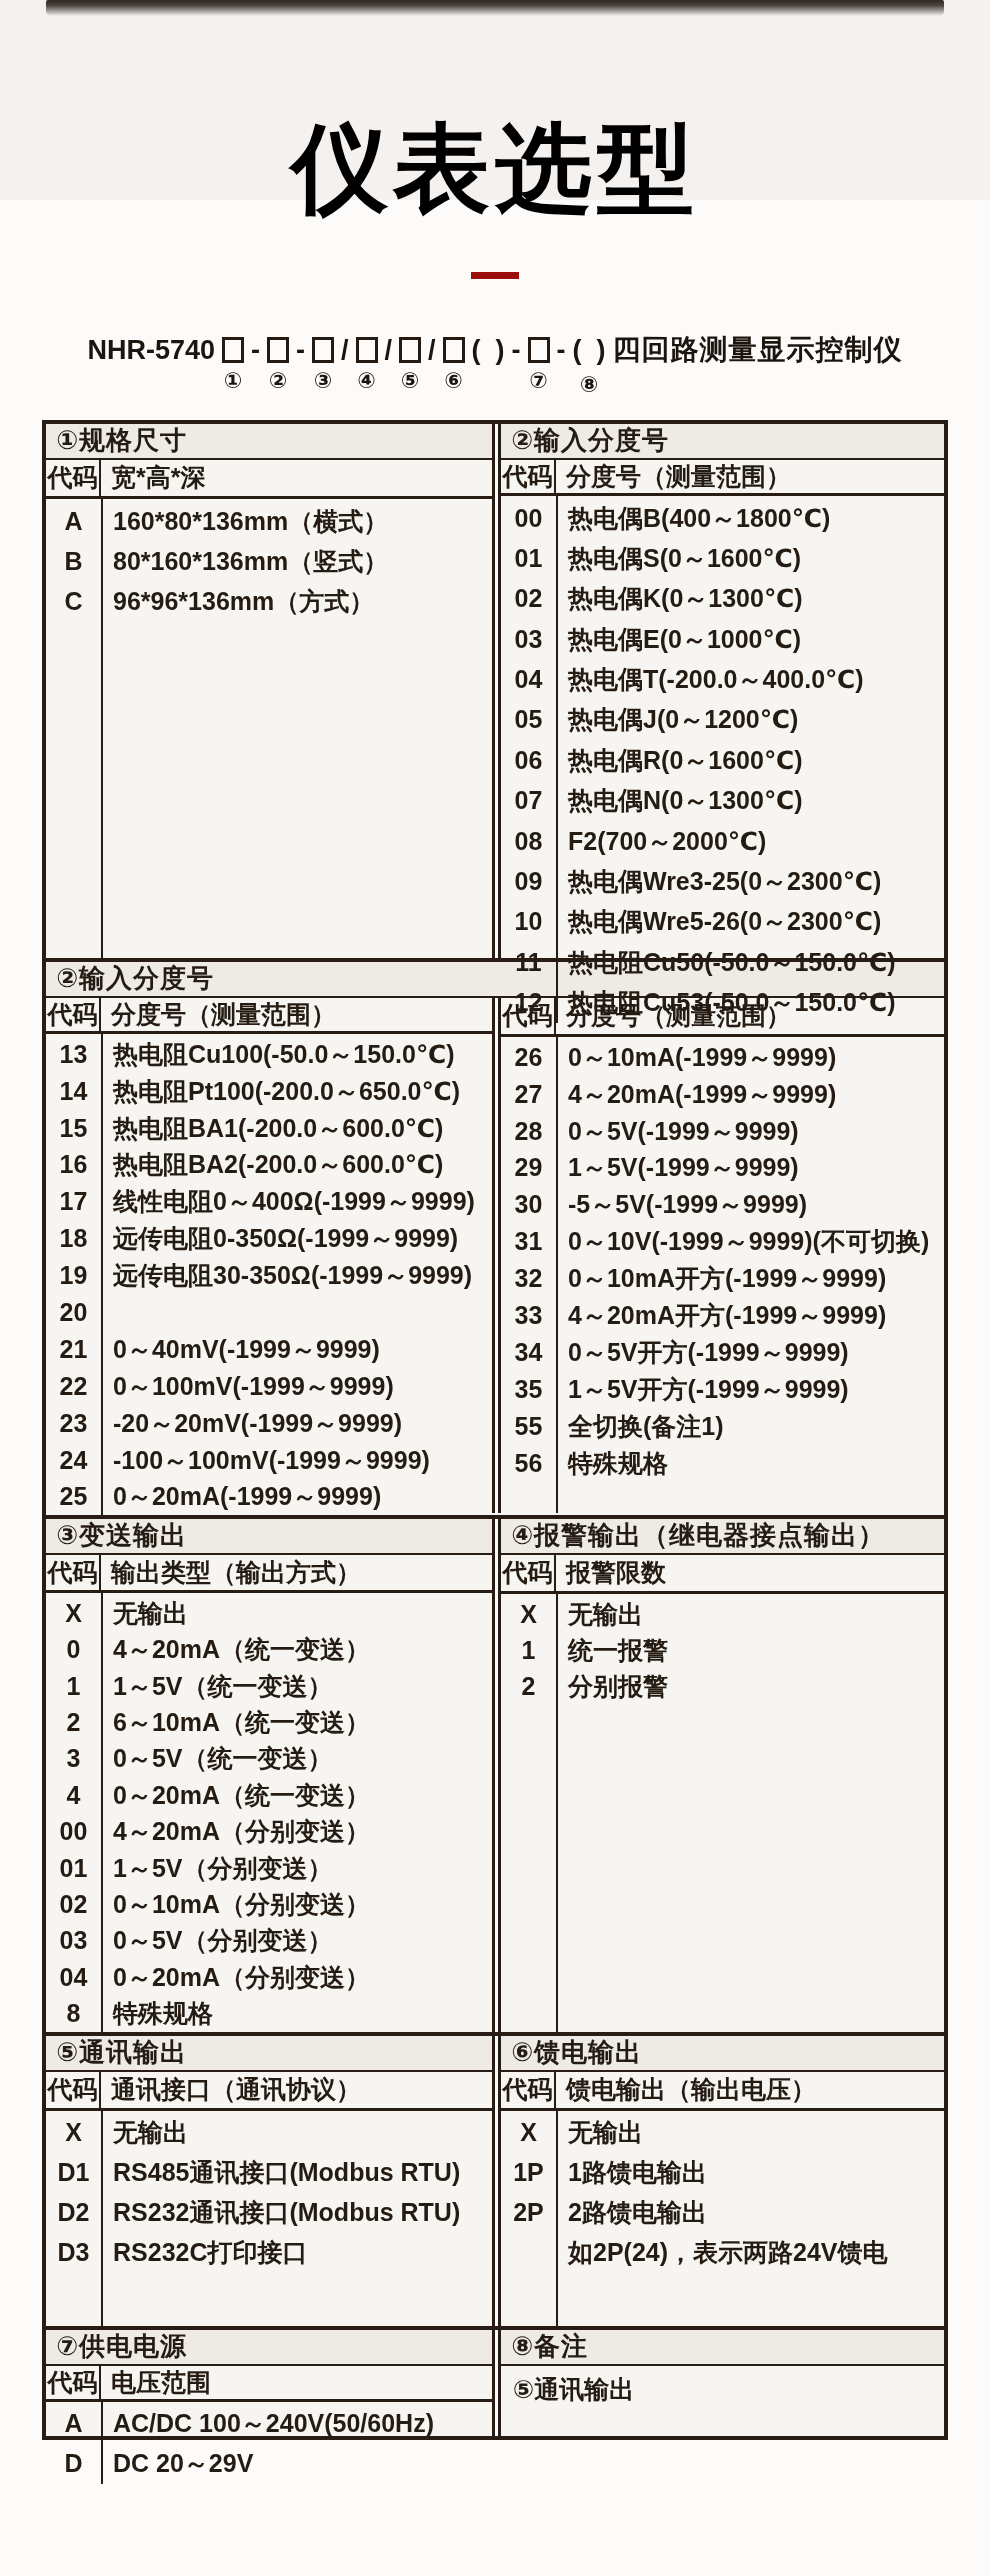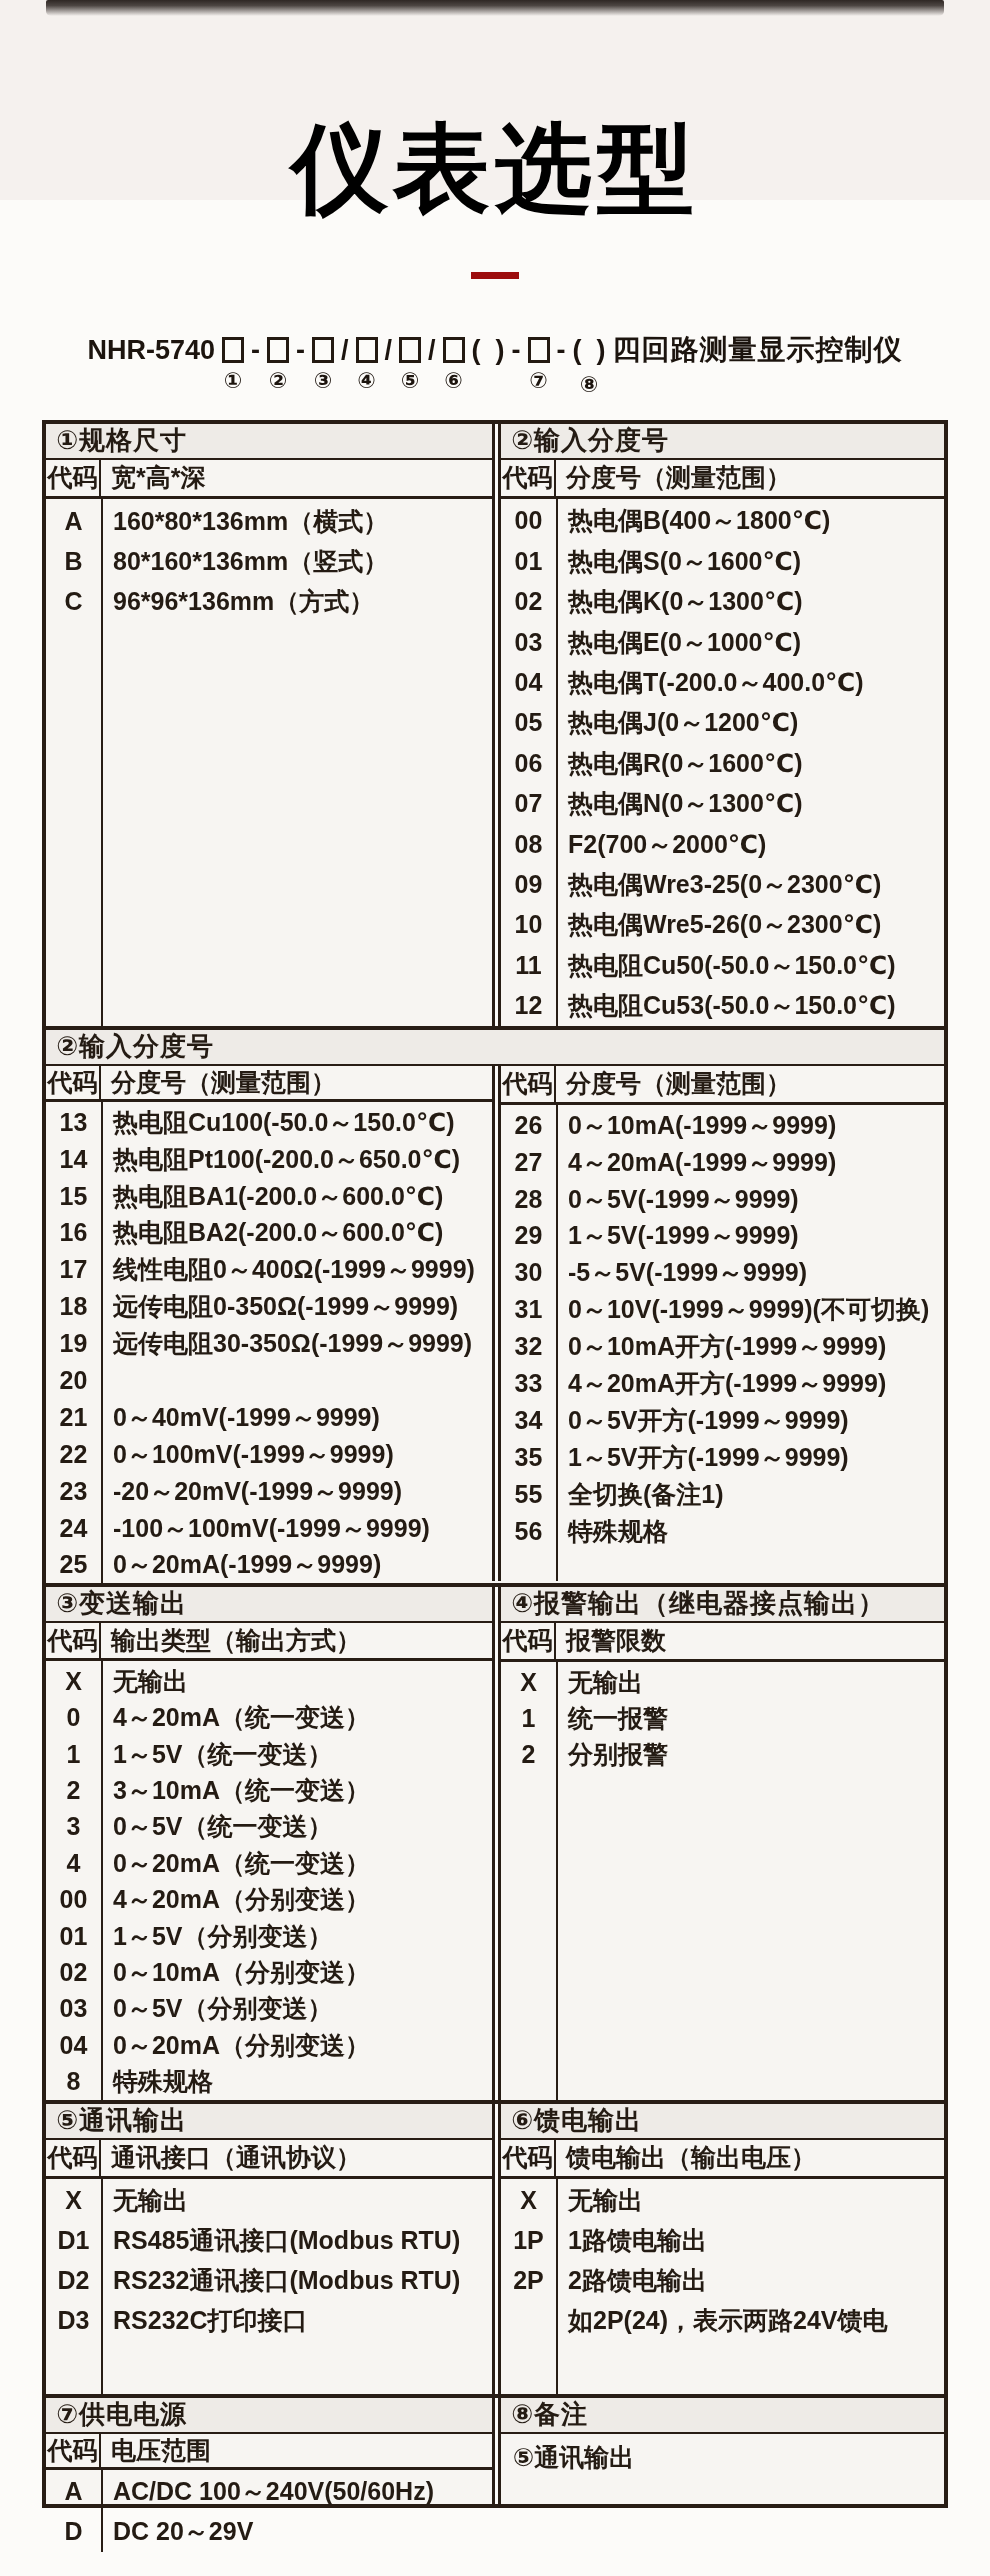--- a/index.html
+++ b/index.html
@@ -43,21 +43,21 @@
   
   .seltable{margin:20px 42px 0;border:4px solid var(--bd);background:var(--cellbg);}
   .group{display:block;}
   .group + .group{border-top:4px solid var(--bd);}
   .gheader,.pheader{
     height:36px;background:var(--hdrbg);border-bottom:2px solid var(--bd);
     display:flex;align-items:center;padding-left:10px;
     font-size:26px;letter-spacing:1px;
   }
   .panels{display:flex;}
-  .g1{height:602px}.g2{height:557px}.g3{height:517px}.g4{height:294px}.g5{height:110px}
+  .g1{height:534px}.g2{height:557px}.g3{height:517px}.g4{height:294px}.g5{height:110px}
   .g2 .panels{height:calc(100% - 38px);}
   .g1 .panels,.g3 .panels,.g4 .panels,.g5 .panels{height:100%;}
   .panel{display:flex;flex-direction:column;background:var(--cellbg);}
   .panel.left{width:449px;border-right:3px solid var(--bd);}
   .panel.right{flex:1;border-left:3px solid var(--bd);margin-left:3px;}
   .panels{background:var(--pagebg);} 
   .sub{
     height:39px;border-bottom:3px solid var(--bd);
     display:flex;align-items:stretch;font-size:25px;
   }
@@ -379,21 +379,21 @@
             <div class="row">
               <div class="code">0</div>
               <div class="val">4～20mA（统一变送）</div>
             </div>
             <div class="row">
               <div class="code">1</div>
               <div class="val">1～5V（统一变送）</div>
             </div>
             <div class="row">
               <div class="code">2</div>
-              <div class="val">3～10mA（统一变送）</div>
+              <div class="val">6～10mA（统一变送）</div>
             </div>
             <div class="row">
               <div class="code">3</div>
               <div class="val">0～5V（统一变送）</div>
             </div>
             <div class="row">
               <div class="code">4</div>
               <div class="val">0～20mA（统一变送）</div>
             </div>
             <div class="row">

